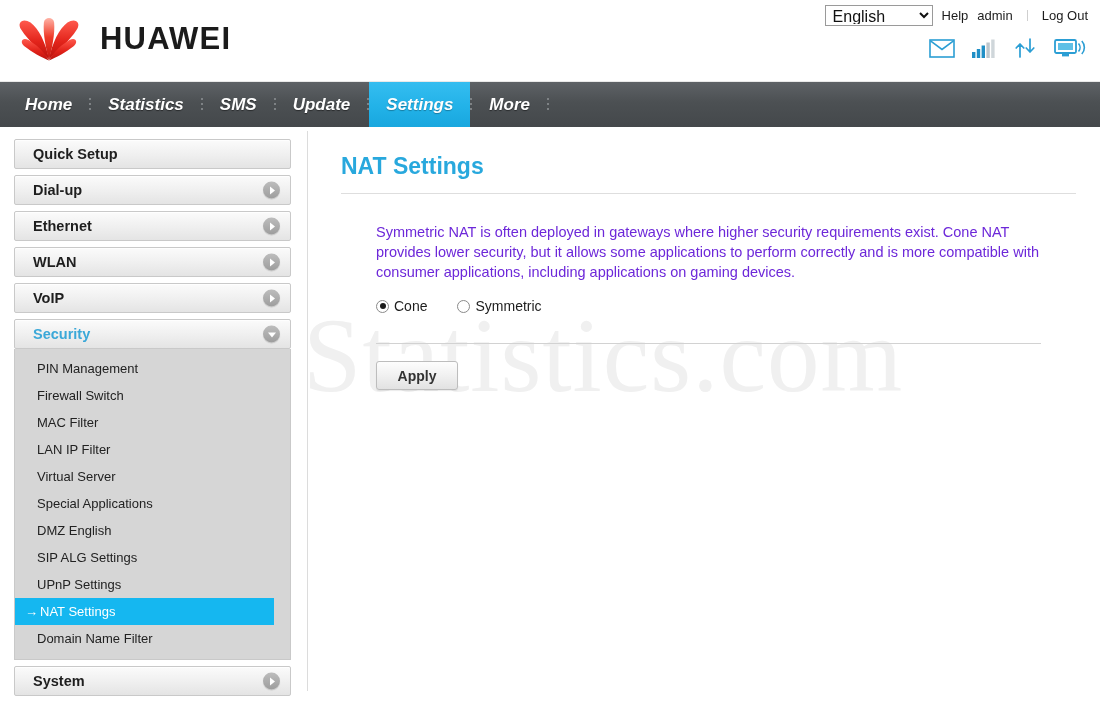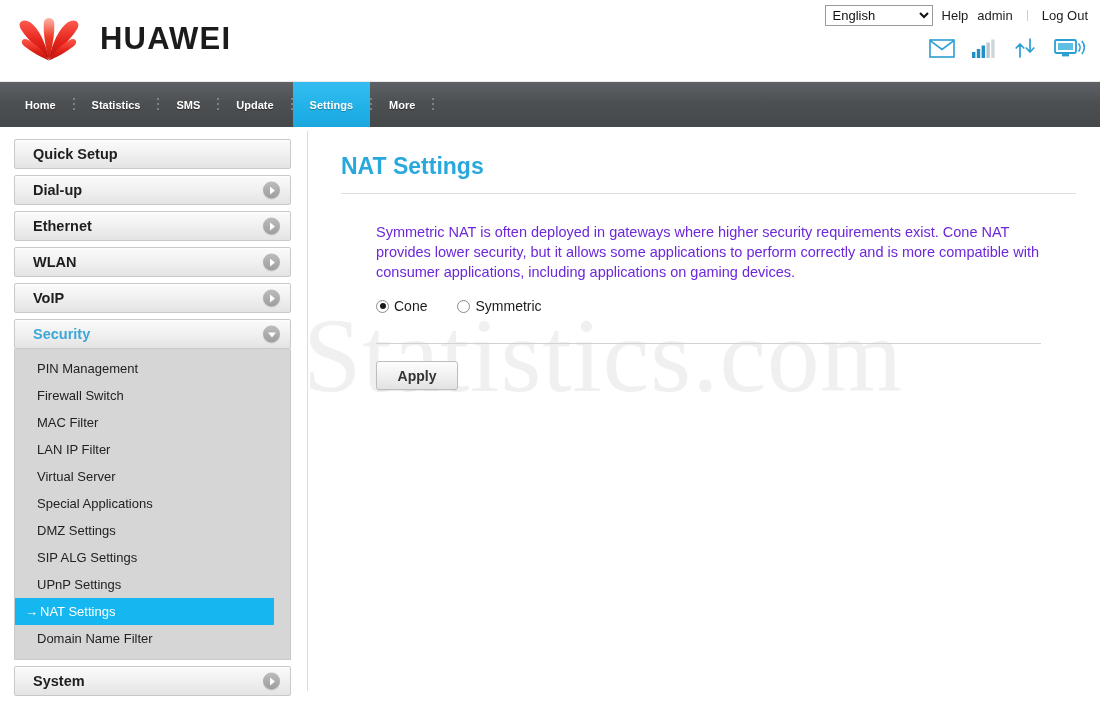--- a/index.html
+++ b/index.html
@@ -25,21 +25,21 @@
   }
   .logo-mark { width: 82px; height: 50px; display:block; }
   .brand-name {
     font-size: 31px; font-weight: bold; color: #1b1b1b;
     letter-spacing: 1.2px;
   }
   .header-right { position: absolute; right: 12px; top: 4px; text-align: right; }
   .hr-row1 { display: flex; align-items: center; justify-content: flex-end; gap: 9px; height: 22px; }
   .lang-select {
     font-family: "Liberation Sans", sans-serif;
-    font-size: 13px; color: #111;
+    font-size: 16px; color: #111;
     height: 21px; width: 108px;
     padding: 1px 3px;
     border: 1px solid #9a9a9a;
     background: #fff;
     border-radius: 0;
   }
   .hlink { font-size: 13px; color: #1c1c1c; text-decoration: none; }
   .hsep { display:inline-block; width:1px; height:11px; background:#cfcfcf; margin:0 5px; }
   .hr-row2 { display: flex; align-items: center; justify-content: flex-end; gap: 17px; margin-top: 12px; padding-right: 2px; }
   .icn { display:block; }
@@ -48,23 +48,23 @@
   .nav {
     height: 45px;
     background: linear-gradient(180deg, #5e6266 0%, #4c5053 45%, #44484b 100%);
     display: flex; align-items: stretch;
     padding-left: 8px;
   }
   .nav-item {
     display: flex; align-items: center;
     padding: 0 17px;
     color: #ffffff;
-    font-size: 11px; font-weight: bold;
+    font-size: 17px; font-weight: bold;
     text-shadow: 0 1px 1px rgba(0,0,0,.45);
-    cursor: pointer; user-select: none;
+    cursor: pointer; user-select: none; font-style: italic;
   }
   .nav-item.active {
     background: linear-gradient(180deg, #35bdf0 0%, #22b2e8 55%, #19a7de 100%);
     text-shadow: 0 1px 1px rgba(0,0,0,.3);
   }
   .nav-dot { display:flex; align-items:center; color:#8a8e91; font-size: 10px; letter-spacing: 0; }
   .nav-dot span { display:block; width:2px; height:14px;
     background-image: linear-gradient(180deg,#7e8285 0 2px, transparent 2px 5px);
     background-size: 2px 5px; }
 
@@ -315,21 +315,21 @@
         <div class="subitem">
           <span>LAN IP Filter</span>
         </div>
         <div class="subitem">
           <span>Virtual Server</span>
         </div>
         <div class="subitem">
           <span>Special Applications</span>
         </div>
         <div class="subitem">
-          <span>DMZ Settings</span>
+          <span>DMZ English</span>
         </div>
         <div class="subitem">
           <span>SIP ALG Settings</span>
         </div>
         <div class="subitem">
           <span>UPnP Settings</span>
         </div>
         <div class="subitem active">
           <span class="arw">→</span>
           <span>NAT Settings</span>

